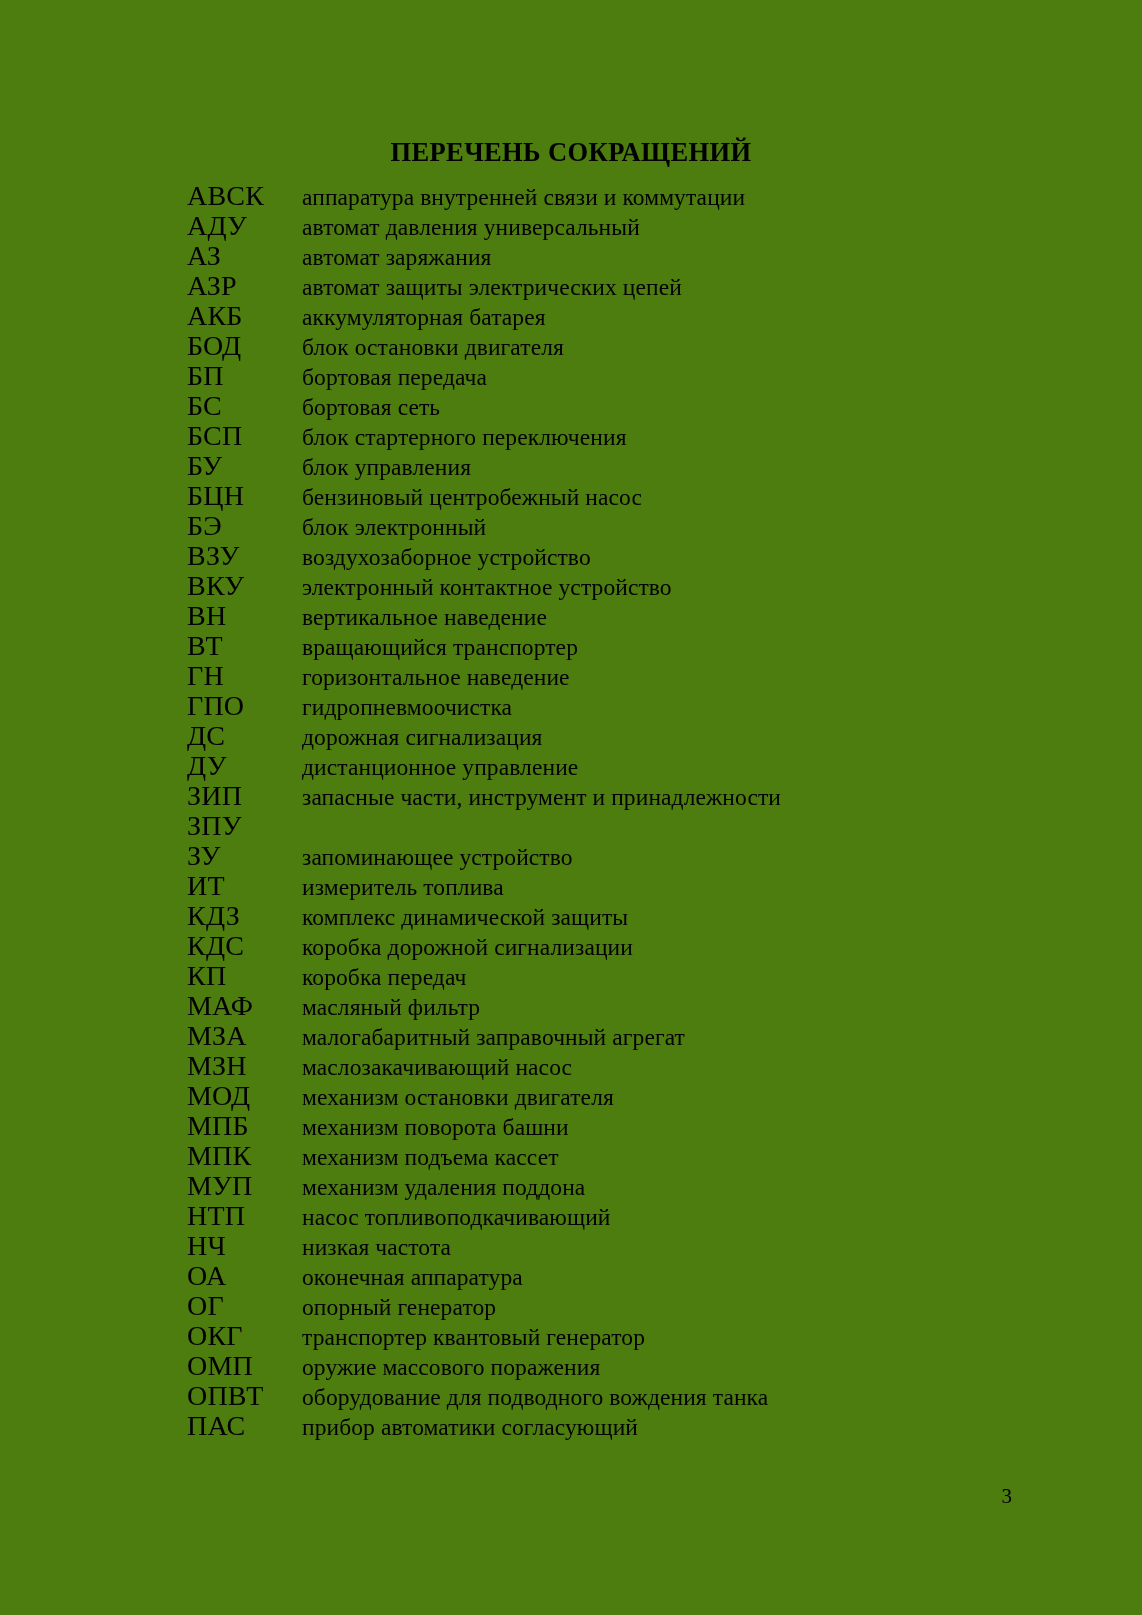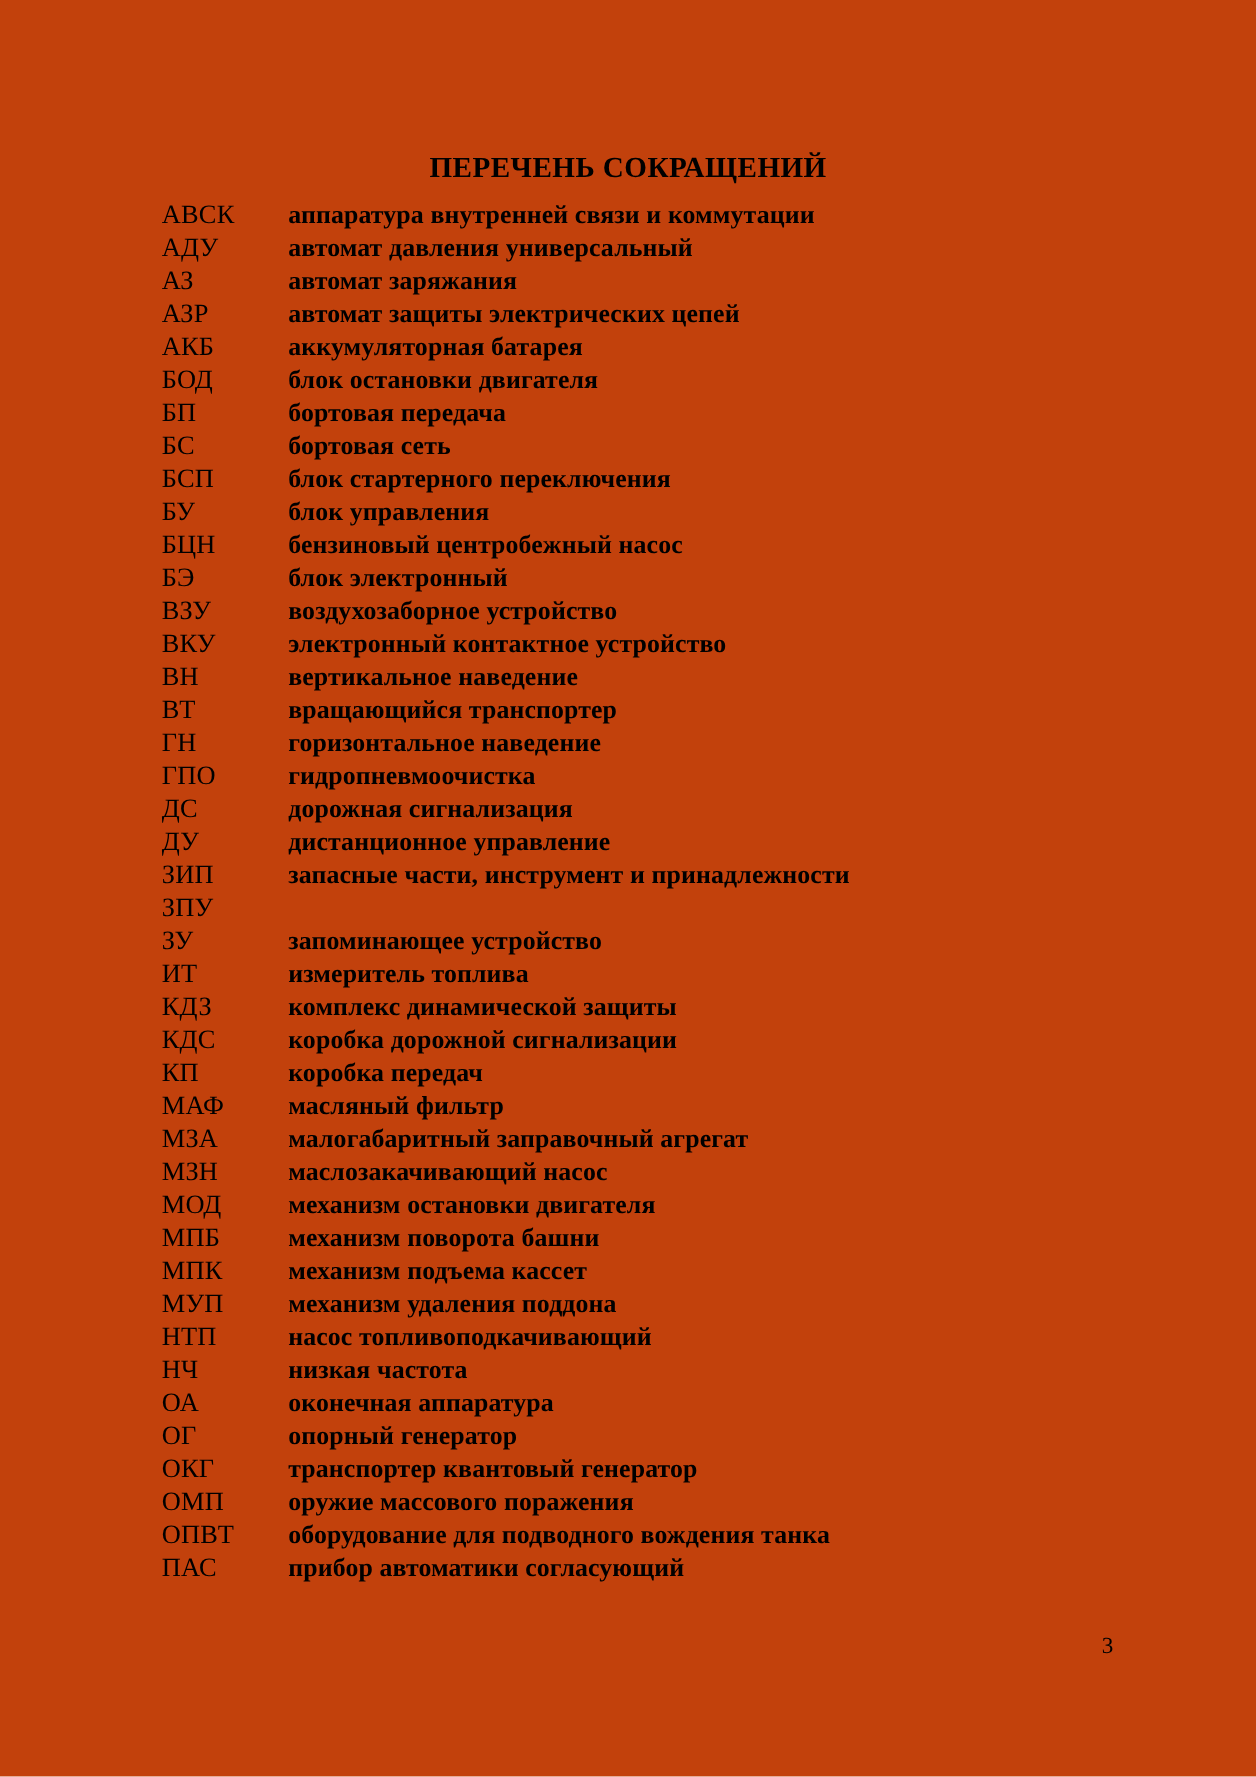--- a/index.html
+++ b/index.html
@@ -9,21 +9,21 @@
     background: #ffffff;
   }
   body {
     font-family: "Liberation Serif", "DejaVu Serif", serif;
     color: #000000;
   }
   .page {
     position: relative;
     width: 1142px;
     height: 1615px;
-    background: #c2410c;
+    background: #4d7c0f;
     overflow: hidden;
     box-sizing: border-box;
   }
   .doc-title {
     position: absolute;
     left: 0;
     top: 121px;
     width: 1142px;
     text-align: center;
     font-size: 26.5px;
@@ -41,28 +41,28 @@
   .abbr-row {
     display: flex;
     align-items: baseline;
     height: 30px;
     line-height: 30px;
     white-space: nowrap;
   }
   .abbr-term {
     flex: 0 0 115px;
     width: 115px;
-    font-size: 24px;
+    font-size: 28px;
     letter-spacing: 0.2px;
+    margin-left: 40px;
   }
   .abbr-def {
     flex: 1 1 auto;
     font-size: 23.5px;
     letter-spacing: 0.1px;
-    font-weight: bold;
   }
   .page-number {
     position: absolute;
     left: 0;
     top: 1486px;
     width: 1012px;
     text-align: right;
     font-size: 21px;
     line-height: 1;
   }

